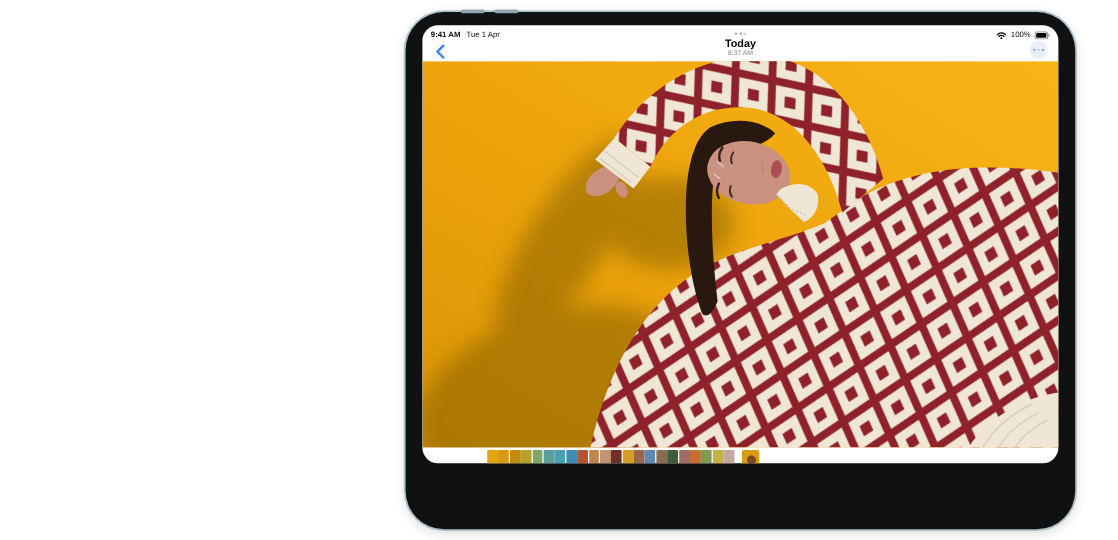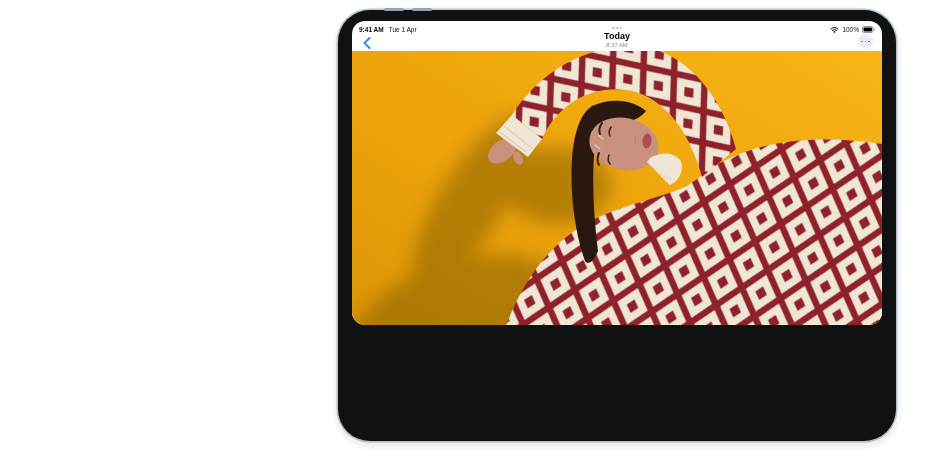--- a/index.html
+++ b/index.html
@@ -1,20 +1,20 @@
 <!DOCTYPE html>
 <html><head>
 <meta charset="utf-8">
 <style>
   html,body{margin:0;padding:0;background:#fff;font-family:"Liberation Sans",sans-serif;}
   .stage{position:relative;width:932px;height:450px;background:#fff;overflow:hidden;}
   .device{position:absolute;left:338px;top:10px;width:558px;height:431px;background:#101113;
     border-radius:32px;box-shadow:0 0 0 1.5px rgba(140,170,182,.65),0 3px 10px rgba(0,0,0,.15);}
   .top-btn{position:absolute;top:-2px;height:3px;width:20px;border-radius:2px;background:#8fa6ae;}
-  .screen{position:absolute;left:14px;top:11px;width:530px;height:304px;background:#fff;border-radius:13px;overflow:hidden;}
+  .screen{position:absolute;left:14px;top:11px;width:530px;height:365px;background:#fff;border-radius:13px;overflow:hidden;}
   
   .statusbar{position:absolute;top:3px;left:7px;right:7px;height:11px;display:flex;justify-content:space-between;align-items:center;font-size:6.5px;color:#0a0a0a;}
   .sb-left{display:flex;gap:5px;align-items:center;}
   .sb-time{font-weight:bold;}
   .sb-right{display:flex;gap:3px;align-items:center;}
   .mt-dots{position:absolute;top:6px;left:50%;transform:translateX(-50%);display:flex;gap:2px;}
   .mt-dots i{width:1.8px;height:1.8px;border-radius:50%;background:#a9a9ad;display:block;}
   
   .back-btn{position:absolute;left:8px;top:15px;width:14px;height:14px;display:flex;align-items:center;justify-content:center;cursor:pointer;}
   .titleblock{position:absolute;top:10px;left:0;right:0;text-align:center;pointer-events:none;}

